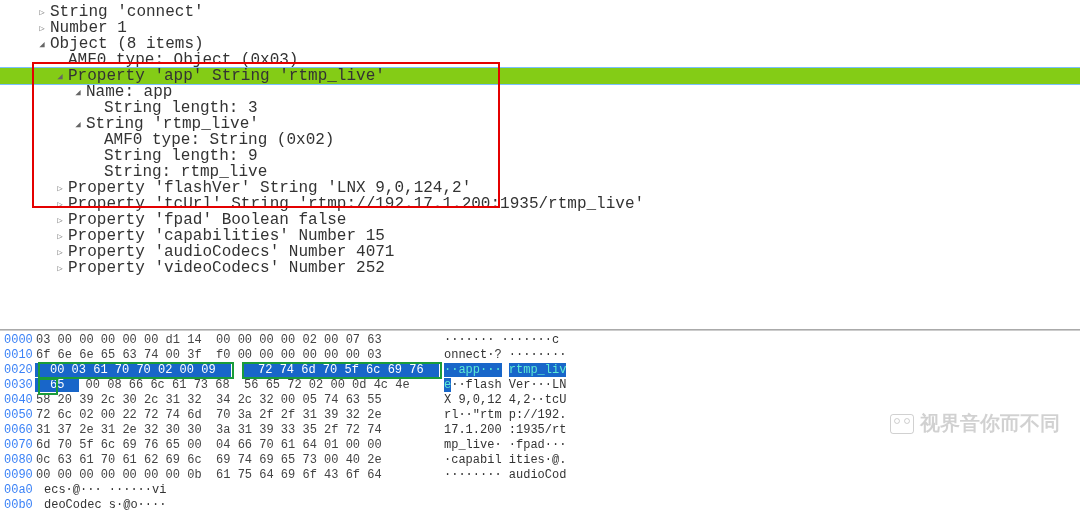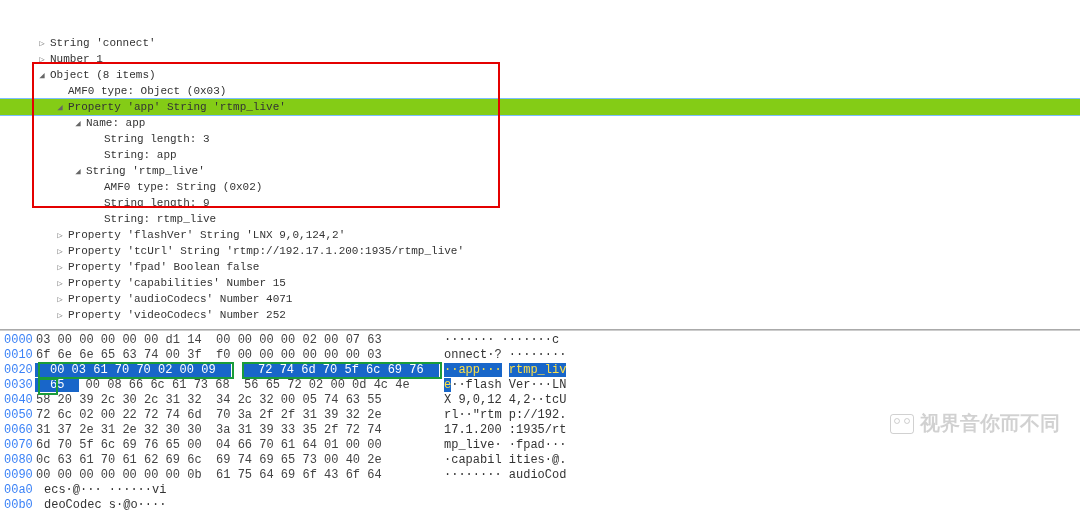--- a/index.html
+++ b/index.html
@@ -1,37 +1,37 @@
 <!DOCTYPE html>
 <html><head>
 <meta charset="utf-8">
 <style>
   * { box-sizing: border-box; margin: 0; padding: 0; }
   body { font-family: "Segoe UI", Arial, sans-serif; font-size: 12px; color: #333; background: #fff; width: 1080px; height: 513px; overflow: hidden; position: relative; }
   .tree-pane { height: 330px; overflow: hidden; padding: 4px 0; border-bottom: 1px solid #aaa; }
-  .tree { font-family: Consolas, "Courier New", monospace; font-size: 11px; line-height: 16px; margin-top: 31px; }
+  .tree { font-family: Consolas, "Courier New", monospace; font-size: 16px; line-height: 16px; }
   .row { white-space: nowrap; display: flex; align-items: center; height: 16px; }
   .row.sel { background: #84cc16; border-top: 1px solid #7abfff; border-bottom: 1px solid #7abfff; height: 18px; margin: -1px 0; position: relative; z-index: 2; }
   .ind { display: inline-block; }
   .exp { display: inline-block; width: 12px; text-align: center; color: #666; font-family: Consolas, monospace; font-size: 11px; margin-right: 2px; user-select: none; }
   .exp.open::before { content: "◢"; font-size: 9px; }
   .exp.closed::before { content: "▷"; font-size: 9px; color: #888; }
   .exp.none::before { content: ""; }
   .lbl { font-family: Consolas, "Courier New", monospace; }
 
   .redbox { position: absolute; left: 32px; top: 62px; width: 468px; height: 146px; border: 2px solid #e40000; pointer-events: none; z-index: 5; }
 
   .hex-pane { height: 183px; overflow: hidden; font-family: Consolas, "Courier New", monospace; font-size: 12px; line-height: 15px; background: #fff; border-top: 1px solid #ccc; padding-top: 2px; }
   .hrow { display: flex; white-space: pre; }
   .off { width: 36px; color: #3b82f6; padding-left: 4px; }
   .bytes { width: 400px; color: #444; position: relative; }
   .ascii { color: #333; padding-left: 8px; }
   .hl-green { position: absolute; border: 2px solid #1a9c3a; pointer-events: none; z-index: 6; }
   .hl-blue { background: #1866c9; color: #fff; padding: 0 15px; margin: 0 -1px; }
-  .hl-blue-a { background: #1866c9; color: #fde047; }
+  .hl-blue-a { background: #1866c9; color: #5eead4; }
 
   .watermark { position: absolute; right: 20px; top: 410px; color: rgba(0,0,0,0.18); font-size: 20px; font-weight: 700; font-family: "Microsoft YaHei", sans-serif; display: flex; align-items: center; gap: 6px; z-index: 50; pointer-events: none; }
   .wm-icon { width: 24px; height: 20px; border: 1.5px solid rgba(0,0,0,0.18); border-radius: 3px; position: relative; }
   .wm-icon::before { content: ""; position: absolute; width: 4px; height: 4px; border-radius: 50%; border: 1.5px solid rgba(0,0,0,0.18); left: 3px; top: 3px; }
   .wm-icon::after { content: ""; position: absolute; width: 4px; height: 4px; border-radius: 50%; border: 1.5px solid rgba(0,0,0,0.18); right: 3px; top: 3px; }
 </style>
 </head>
 <body>
 
 <div class="tree-pane">
@@ -63,25 +63,20 @@
       </div>
       <div class="row">
         <span class="ind" style="width: 72px;"></span>
         <span class="exp open"></span>
         <span class="lbl">Name: app</span>
       </div>
       <div class="row">
         <span class="ind" style="width: 90px;"></span>
         <span class="exp none"></span>
         <span class="lbl">String length: 3</span>
-      </div>
-      <div class="row">
-        <span class="ind" style="width: 90px;"></span>
-        <span class="exp none"></span>
-        <span class="lbl">String: app</span>
       </div>
       <div class="row">
         <span class="ind" style="width: 72px;"></span>
         <span class="exp open"></span>
         <span class="lbl">String 'rtmp_live'</span>
       </div>
       <div class="row">
         <span class="ind" style="width: 90px;"></span>
         <span class="exp none"></span>
         <span class="lbl">AMF0 type: String (0x02)</span>

